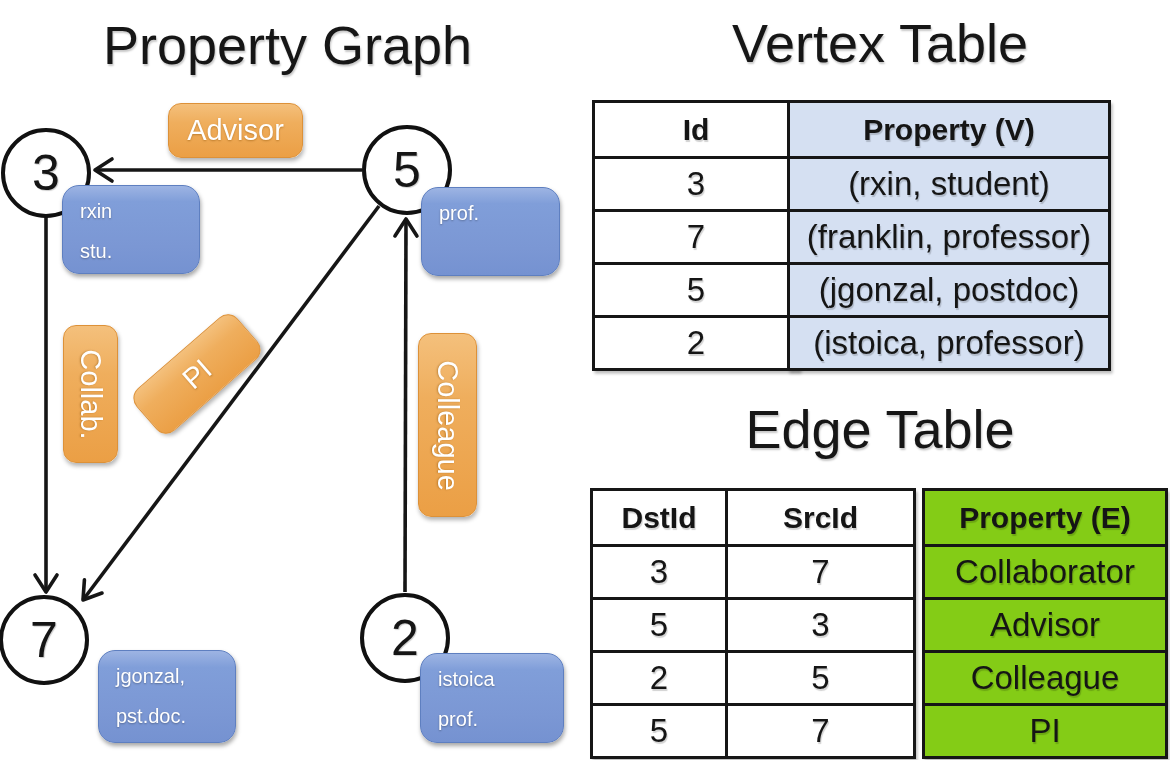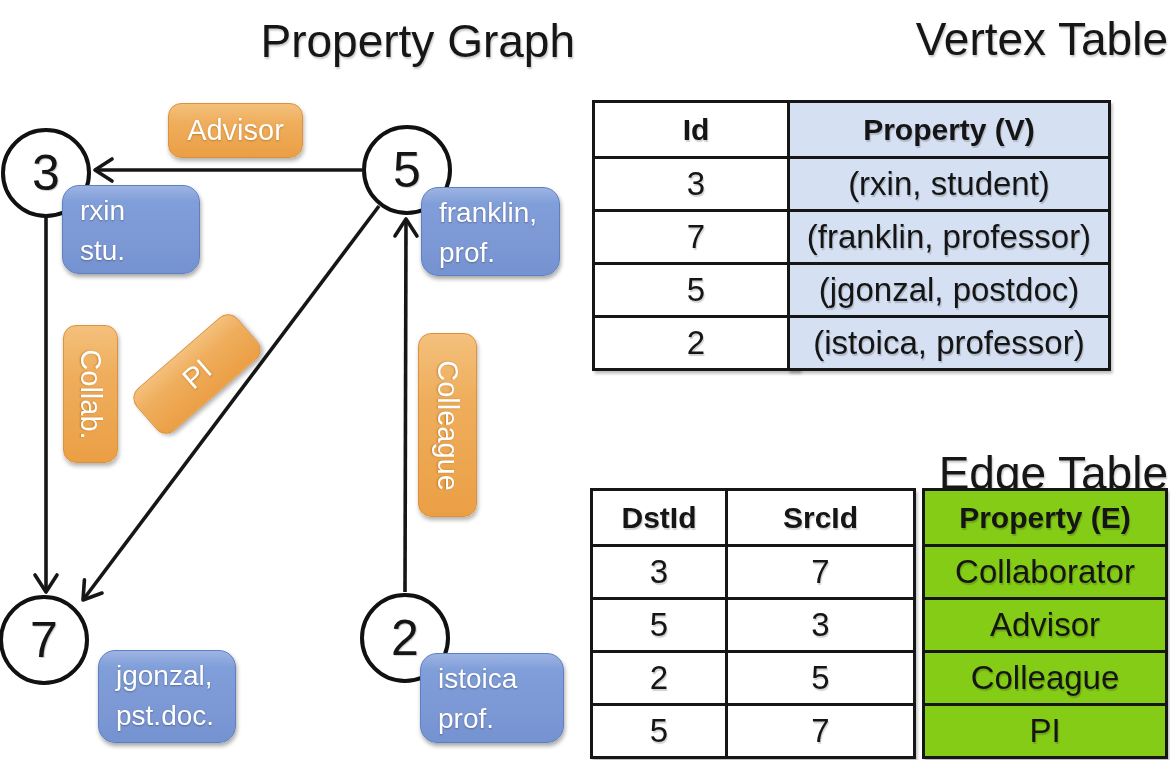--- a/index.html
+++ b/index.html
@@ -4,44 +4,44 @@
 <style>
   html,body{margin:0;padding:0;background:#ffffff;}
   .stage{
     position:relative;width:1170px;height:760px;overflow:hidden;
     background:#ffffff;
     font-family:"Liberation Sans","DejaVu Sans",sans-serif;
     color:#151515;
   }
   
   .big-title{
-    position:absolute;font-size:46px;font-weight:300;letter-spacing:0px;
-    color:#161616;text-align:right;white-space:nowrap;
+    position:absolute;font-size:54px;font-weight:300;letter-spacing:0px;
+    color:#161616;text-align:center;white-space:nowrap;
     text-shadow:1px 2px 2px rgba(0,0,0,0.22);
   }
   #graph-title{left:0;top:14px;width:575px;}
   #vertex-title{left:592px;top:12px;width:576px;}
-  #edge-title{left:592px;top:398px;width:576px;margin-top:48px;}
+  #edge-title{left:592px;top:398px;width:576px;}
 
   
   .circle-node{
     position:absolute;width:90px;height:90px;border-radius:50%;
     background:#ffffff;border:4px solid #111;box-sizing:border-box;
     display:flex;align-items:center;justify-content:center;
     font-size:50px;font-weight:300;z-index:3;
     text-shadow:1px 1px 1px rgba(0,0,0,0.2);
   }
   
   .pbox{
     position:absolute;z-index:5;box-sizing:border-box;
     border-radius:17px;
     background:linear-gradient(180deg,#9db4e3 0%,#809ed9 18%,#7b97d4 70%,#7592d1 100%);
     border:1.5px solid #5e7fc0;
     box-shadow:1px 3px 4px rgba(0,0,0,0.35);
-    color:#ffffff;font-size:28px;font-weight:300;line-height:40px;
+    color:#ffffff;font-size:20px;font-weight:300;line-height:40px;
     padding:5px 0 0 17px;
     text-shadow:0 1px 2px rgba(0,0,0,0.3);
   }
   
   .elabel{
     position:absolute;z-index:4;box-sizing:border-box;border-radius:13px;
     background:linear-gradient(180deg,#f4c07c 0%,#efae5d 35%,#eb9f45 100%);
     border:1.5px solid #dd9138;
     box-shadow:1px 3px 4px rgba(0,0,0,0.3);
     color:#fff;font-size:29px;font-weight:300;
@@ -109,21 +109,20 @@
   </div>
   <div class="circle-node" style="left:360px;top:593px;">
     <span>2</span>
   </div>
 
   <div class="pbox" style="left:62px;top:185px;width:138px;height:89px;">
     <div>rxin</div>
     <div>stu.</div>
   </div>
   <div class="pbox" style="left:421px;top:187px;width:139px;height:89px;">
-    <div>franklin,</div>
     <div>prof.</div>
   </div>
   <div class="pbox" style="left:62px;top:650px;width:138px;height:93px;margin-left:36px;">
     <div>jgonzal,</div>
     <div>pst.doc.</div>
   </div>
   <div class="pbox" style="left:420px;top:653px;width:144px;height:90px;">
     <div>istoica</div>
     <div>prof.</div>
   </div>

